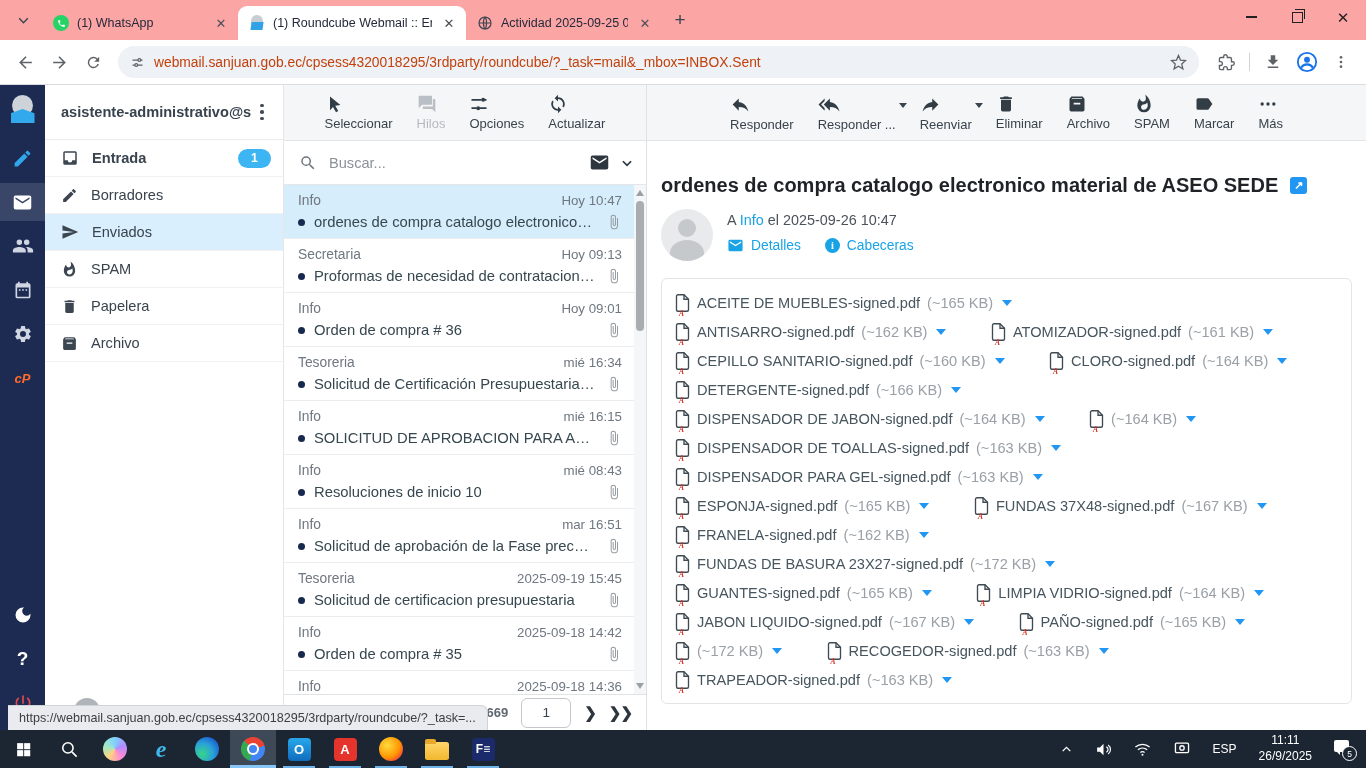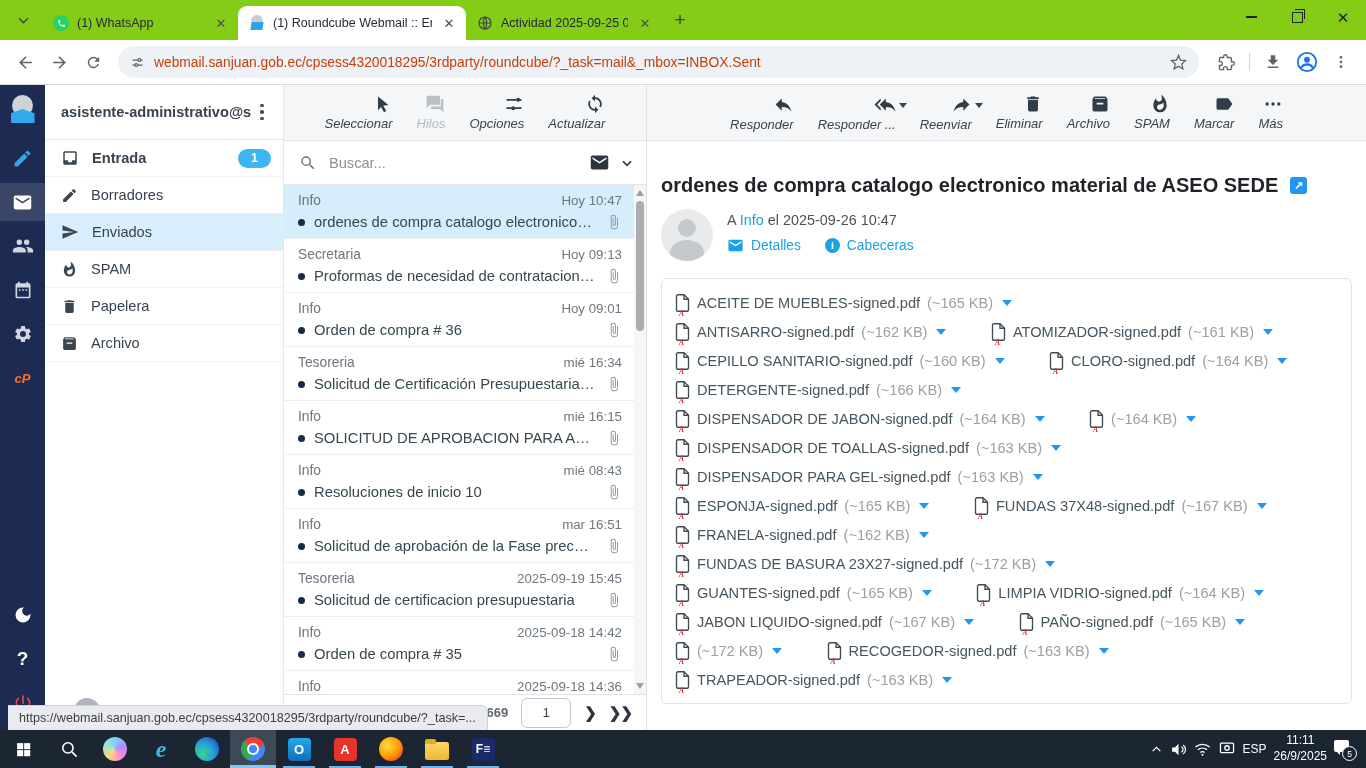--- a/index.html
+++ b/index.html
@@ -1,21 +1,21 @@
 <!DOCTYPE html>
 <html><head>
 <meta charset="utf-8">
 <style>
   html,body{margin:0;padding:0;width:1366px;height:768px;overflow:hidden;
     font-family:"Liberation Sans",sans-serif;background:#fff;-webkit-font-smoothing:antialiased;}
   .screen{position:relative;width:1366px;height:768px;overflow:hidden;}
   svg{display:block}
 
   
-  .tabstrip{height:40px;background:#84cc16;display:flex;align-items:flex-end;padding-left:8px;box-sizing:border-box;}
+  .tabstrip{height:40px;background:#fca5a5;display:flex;align-items:flex-end;padding-left:8px;box-sizing:border-box;}
   .tsearch{width:26px;height:26px;margin:0 6px 7px 2px;display:flex;align-items:center;justify-content:center;color:#39434e;}
   .tab{height:34px;display:flex;align-items:center;gap:8px;padding:0 8px 0 11px;width:196px;
        border-radius:9px 9px 0 0;color:#23293a;font-size:12.5px;box-sizing:border-box;white-space:nowrap;}
   .tab.active{background:#fff;width:228px;}
   .tab .lbl{overflow:hidden;text-overflow:clip;flex:1;}
   .tab .x{color:#4a5058;font-size:13px;width:18px;height:18px;display:flex;align-items:center;justify-content:center;border-radius:50%;flex:0 0 auto;}
   .fav{width:16px;height:16px;flex:0 0 auto;}
   .fav-wa{border-radius:50%;background:#25d366;display:flex;align-items:center;justify-content:center;}
   .fav-rc{position:relative;}
   .fav-rc .ball{position:absolute;left:2px;top:0;width:12px;height:12px;border-radius:50%;background:#c7cdd3;}
@@ -61,21 +61,21 @@
   .folder .fi{color:#3c4650;flex:0 0 auto;}
   .folder.sel{background:#d9effd;}
   .folder.unread .flabel{font-weight:bold;}
   .flabel{flex:1;}
   .badge{background:#3db5f2;color:#fff;font-size:12.3px;font-weight:bold;min-width:33px;height:19px;border-radius:10px;display:flex;align-items:center;justify-content:center;}
   .quota{position:absolute;left:74px;top:698px;width:26px;height:26px;border-radius:50%;background:#aeb4ba;z-index:3;}
 
   
   .listcol{width:362px;border-right:1px solid #dfe1e3;display:flex;flex-direction:column;background:#fff;flex:0 0 auto;}
   .rc-toolbar{height:55px;background:#f4f6f7;border-bottom:1px solid #e2e4e6;display:flex;align-items:center;justify-content:center;gap:24px;flex:0 0 auto;}
-  .tbtn{display:flex;flex-direction:column;align-items:flex-end;gap:2px;color:#39434e;font-size:13px;position:relative;font-style:italic;}
+  .tbtn{display:flex;flex-direction:column;align-items:flex-start;gap:2px;color:#39434e;font-size:13px;position:relative;}
   .tbtn .ic{color:#323d46;}
   .tbtn.disabled{color:#b4bac0;}
   .tbtn.disabled .ic{color:#b9bfc5;}
   .dd{position:absolute;right:-11px;top:9px;width:0;height:0;border-left:4.5px solid transparent;border-right:4.5px solid transparent;border-top:5.5px solid #39434e;}
   .searchrow{height:43px;display:flex;align-items:center;padding:0 12px 0 15px;border-bottom:1px solid #e4e6e8;gap:10px;flex:0 0 auto;}
   .searchrow .sico{color:#6d757d;}
   .searchrow input{border:none;outline:none;flex:1;font-size:14.6px;color:#39434e;font-family:inherit;background:transparent;min-width:0;}
   .searchrow input::placeholder{color:#8a9299;}
   .srx{display:flex;align-items:center;gap:10px;color:#2d363f;}
 
@@ -139,21 +139,21 @@
   .chrome{position:relative;background:conic-gradient(from -45deg,#ea4335 0 120deg,#4285f4 0 240deg,#34a853 0 360deg);}
   .chrome::before{content:"";position:absolute;left:6px;top:6px;width:12px;height:12px;border-radius:50%;background:#fff;}
   .chrome::after{content:"";position:absolute;left:8px;top:8px;width:8px;height:8px;border-radius:50%;background:#4285f4;}
   .sq{width:23px;height:23px;border-radius:4px;display:flex;align-items:center;justify-content:center;color:#fff;font-weight:bold;font-size:13px;}
   .outlook{background:linear-gradient(#28a8ea,#0f6cbd);}
   .acrobat{background:#e4342b;}
   .firefox{background:radial-gradient(circle at 35% 35%,#ffdc3e 0%,#ff9500 55%,#e4007b 100%);}
   .folder-ico{position:relative;width:24px;height:18px;background:linear-gradient(#ffd66b,#f2b82e);border-radius:2.5px;margin-top:3px;}
   .folder-ico::before{content:"";position:absolute;left:0;top:-3px;width:11px;height:5px;background:#e8a92a;border-radius:2px 2px 0 0;}
   .fapp{background:#1b2a6b;font-size:12px;}
-  .tray{margin-left:auto;display:flex;align-items:center;gap:7px;color:#fff;padding-right:12px;}
+  .tray{margin-left:auto;display:flex;align-items:center;gap:22px;color:#fff;padding-right:12px;}
   .tray .txt{font-size:12px;}
   .clock{font-size:12px;line-height:1.3;text-align:center;}
   .notif{position:relative;width:20px;height:18px;}
   .notif .bub{position:absolute;left:0;top:0;width:15px;height:12px;background:#fff;border-radius:2px;}
   .notif .bub::after{content:"";position:absolute;left:2px;bottom:-3px;border-left:4px solid transparent;border-right:0 solid transparent;border-top:4px solid #fff;}
   .notif .bdg{position:absolute;right:-3px;bottom:-3px;width:13px;height:13px;border-radius:50%;background:#1c2633;border:1.4px solid #fff;color:#fff;font-size:8.5px;display:flex;align-items:center;justify-content:center;}
 </style>
 </head>
 <body>
 

